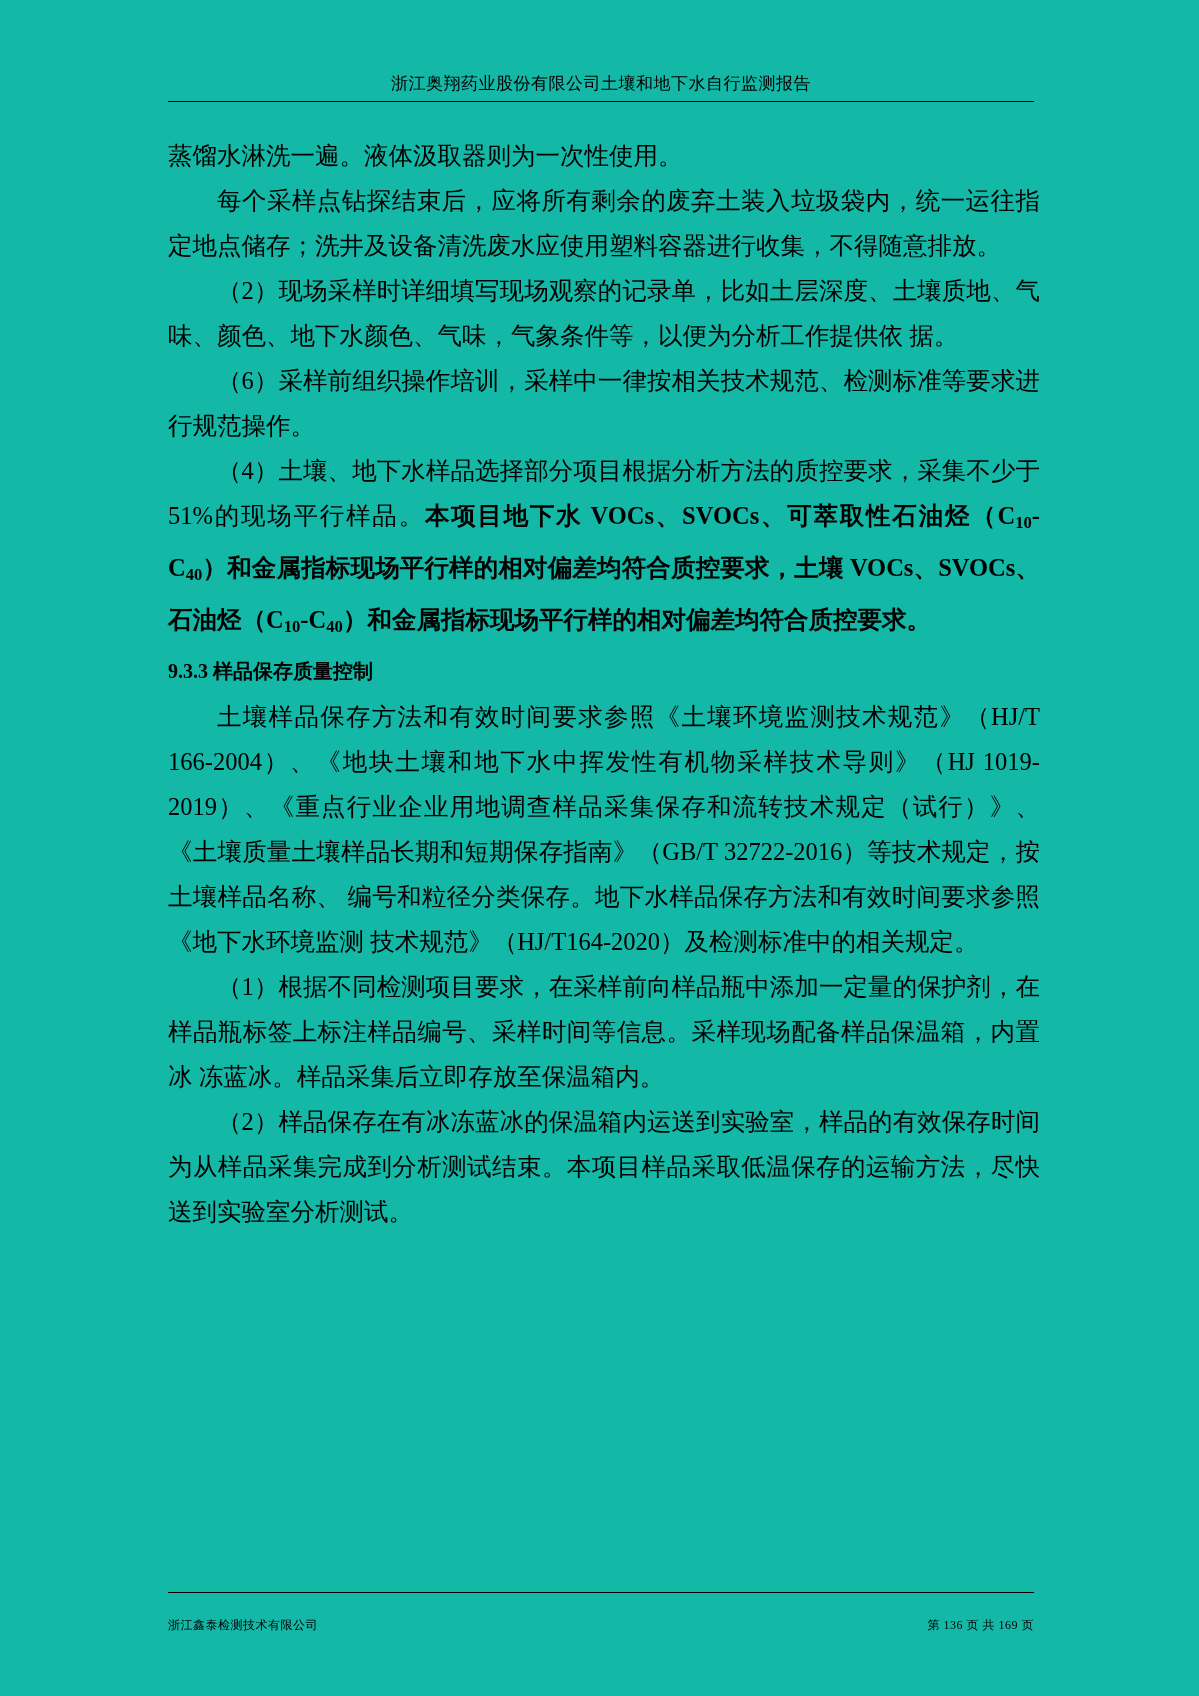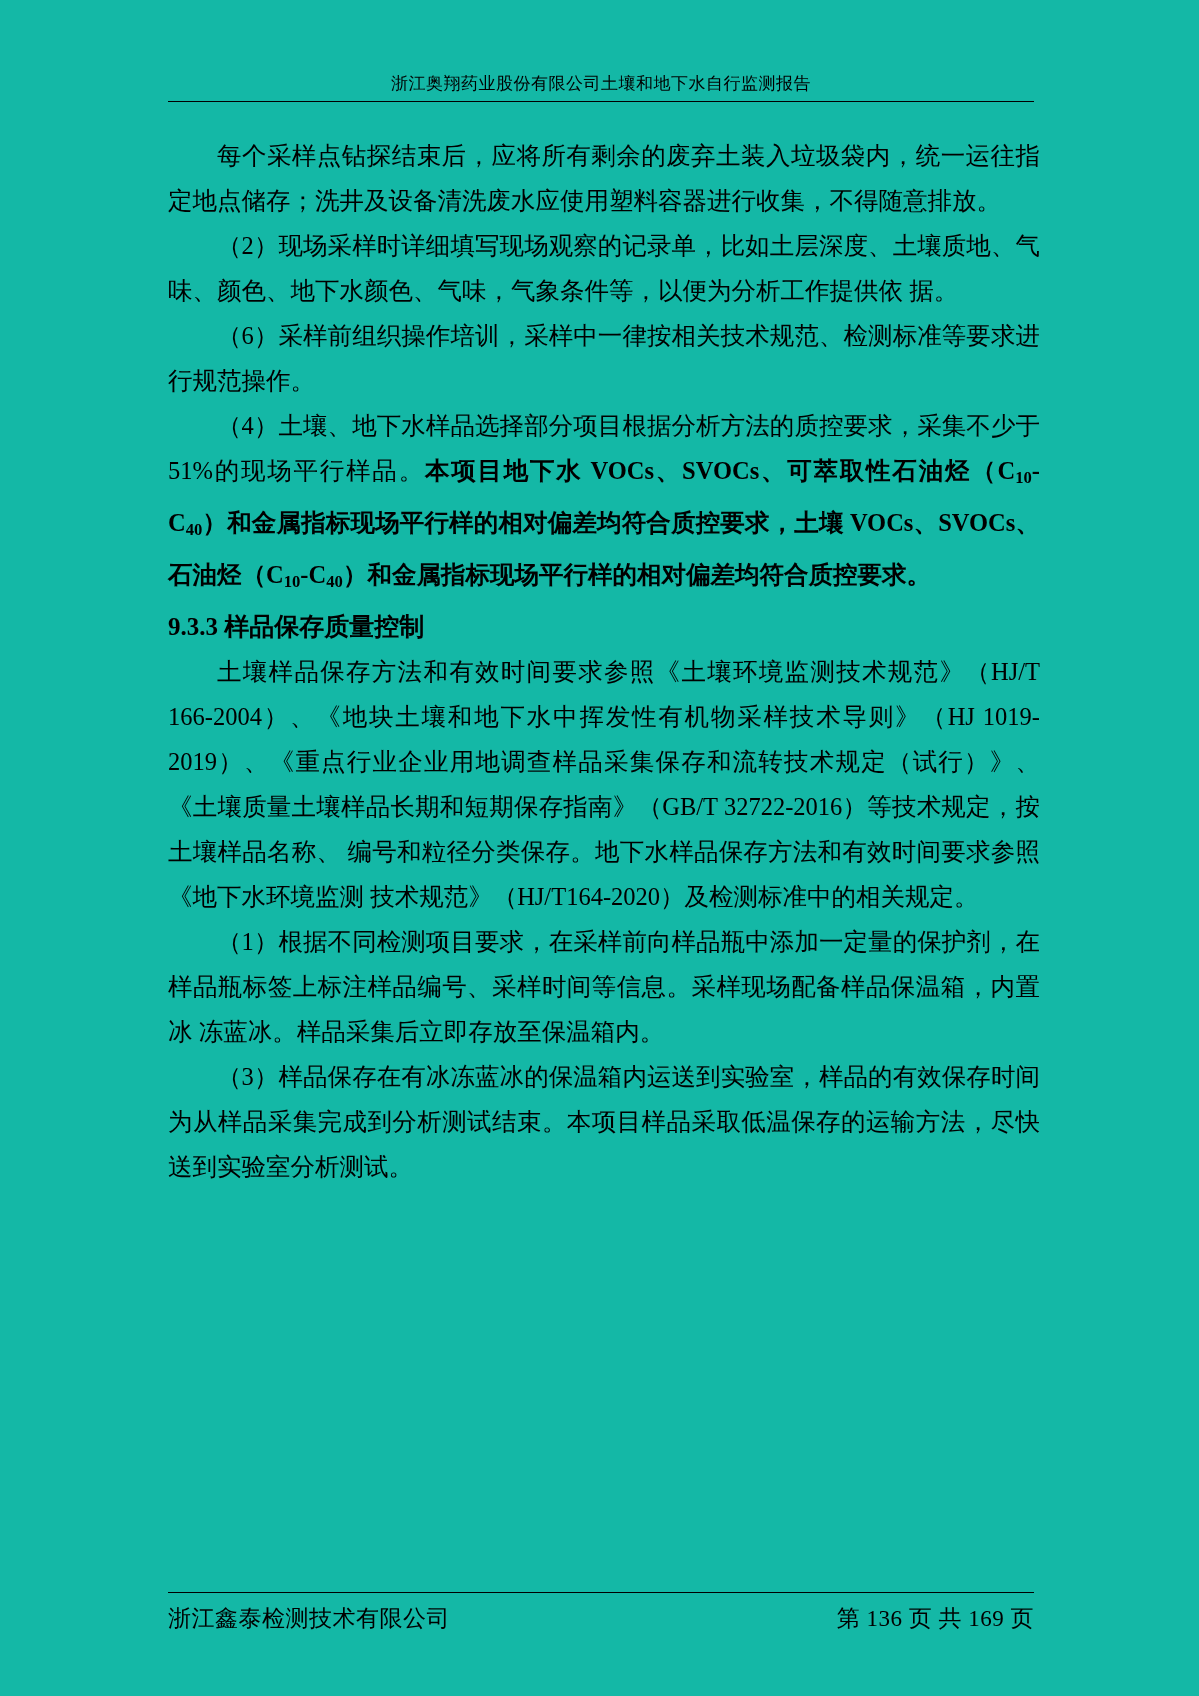--- a/index.html
+++ b/index.html
@@ -49,42 +49,42 @@
     margin: 0;
   }
   .indent {
     text-indent: 2em;
   }
   .bold {
     font-weight: bold;
   }
   .heading {
     font-weight: bold;
-    font-size: 25px;
+    font-size: 20px;
     margin: 0;
     line-height: 45px;
   }
   sub {
     font-size: 0.68em;
     vertical-align: -0.25em;
   }
   .footer-rule {
     position: absolute;
     bottom: 103px;
     left: 168px;
     width: 866px;
     height: 0;
     border-top: 1.3px solid #000;
   }
   .footer {
     position: absolute;
     bottom: 62px;
     left: 168px;
     width: 866px;
-    font-size: 23px;
+    font-size: 12px;
     display: flex;
     justify-content: space-between;
     align-items: flex-end;
   }
   .footer-left {
     letter-spacing: 0.5px;
   }
   .footer-right {
     letter-spacing: 0.5px;
   }
@@ -95,38 +95,39 @@
 </head>
 <body>
 
 <div class="page">
 
   <div class="header">浙江奥翔药业股份有限公司土壤和地下水自行监测报告</div>
   <div class="header-rule"></div>
 
   <div class="content">
 
+    <p>蒸馏水淋洗一遍。液体汲取器则为一次性使用。</p>
 
     <p class="indent">每个采样点钻探结束后，应将所有剩余的废弃土装入垃圾袋内，统一运往指定地点储存；洗井及设备清洗废水应使用塑料容器进行收集，不得随意排放。</p>
 
     <p class="indent">（2）现场采样时详细填写现场观察的记录单，比如土层深度、土壤质地、气味、颜色、地下水颜色、气味，气象条件等，以便为分析工作提供依 据。</p>
 
     <p class="indent">（6）采样前组织操作培训，采样中一律按相关技术规范、检测标准等要求进行规范操作。</p>
 
     <p class="indent"><span>（4）土壤、地下水样品选择部分项目根据分析方法的质控要求，采集不少于 51%的现场平行样品。</span><span class="bold"><span>本项目地下水 VOCs、SVOCs、可萃取性石油烃（C</span><sub>10</sub><span>-C</span><sub>40</sub><span>）和金属指标现场平行样的相对偏差均符合质控要求，土壤 VOCs、SVOCs、石油烃（C</span><sub>10</sub><span>-C</span><sub>40</sub><span>）和金属指标现场平行样的相对偏差均符合质控要求。</span></span></p>
 
 
     <p class="heading">9.3.3 样品保存质量控制</p>
 
     <p class="indent">土壤样品保存方法和有效时间要求参照《土壤环境监测技术规范》（HJ/T 166-2004）、《地块土壤和地下水中挥发性有机物采样技术导则》（HJ 1019-2019）、《重点行业企业用地调查样品采集保存和流转技术规定（试行）》、《土壤质量土壤样品长期和短期保存指南》（GB/T 32722-2016）等技术规定，按土壤样品名称、 编号和粒径分类保存。地下水样品保存方法和有效时间要求参照《地下水环境监测 技术规范》（HJ/T164-2020）及检测标准中的相关规定。</p>
 
 
     <p class="indent">（1）根据不同检测项目要求，在采样前向样品瓶中添加一定量的保护剂，在样品瓶标签上标注样品编号、采样时间等信息。采样现场配备样品保温箱，内置冰 冻蓝冰。样品采集后立即存放至保温箱内。</p>
 
-    <p class="indent">（3）样品保存在有冰冻蓝冰的保温箱内运送到实验室，样品的有效保存时间为从样品采集完成到分析测试结束。本项目样品采取低温保存的运输方法，尽快送到实验室分析测试。</p>
+    <p class="indent">（2）样品保存在有冰冻蓝冰的保温箱内运送到实验室，样品的有效保存时间为从样品采集完成到分析测试结束。本项目样品采取低温保存的运输方法，尽快送到实验室分析测试。</p>
 
   </div>
 
   <div class="footer-rule"></div>
 
   <div class="footer">
     <span class="footer-left">浙江鑫泰检测技术有限公司</span>
     <span class="footer-right">
       <span>第</span>
       <span class="num">136</span>

